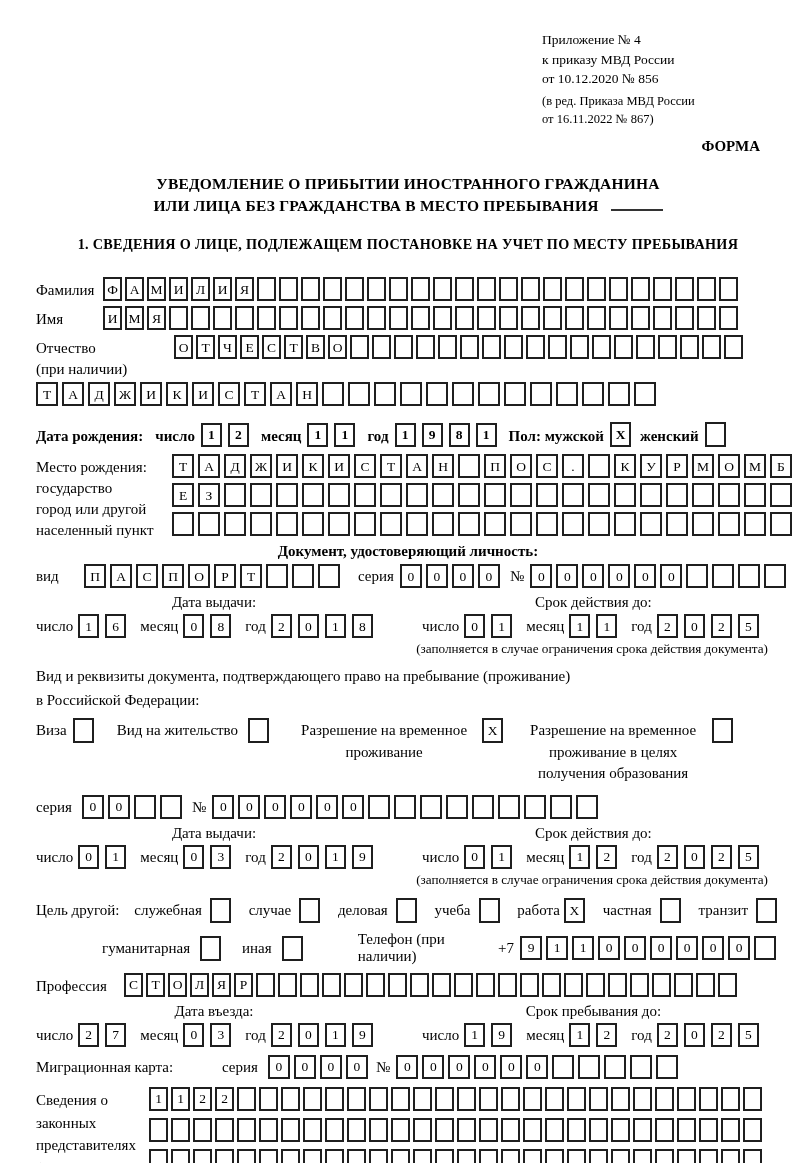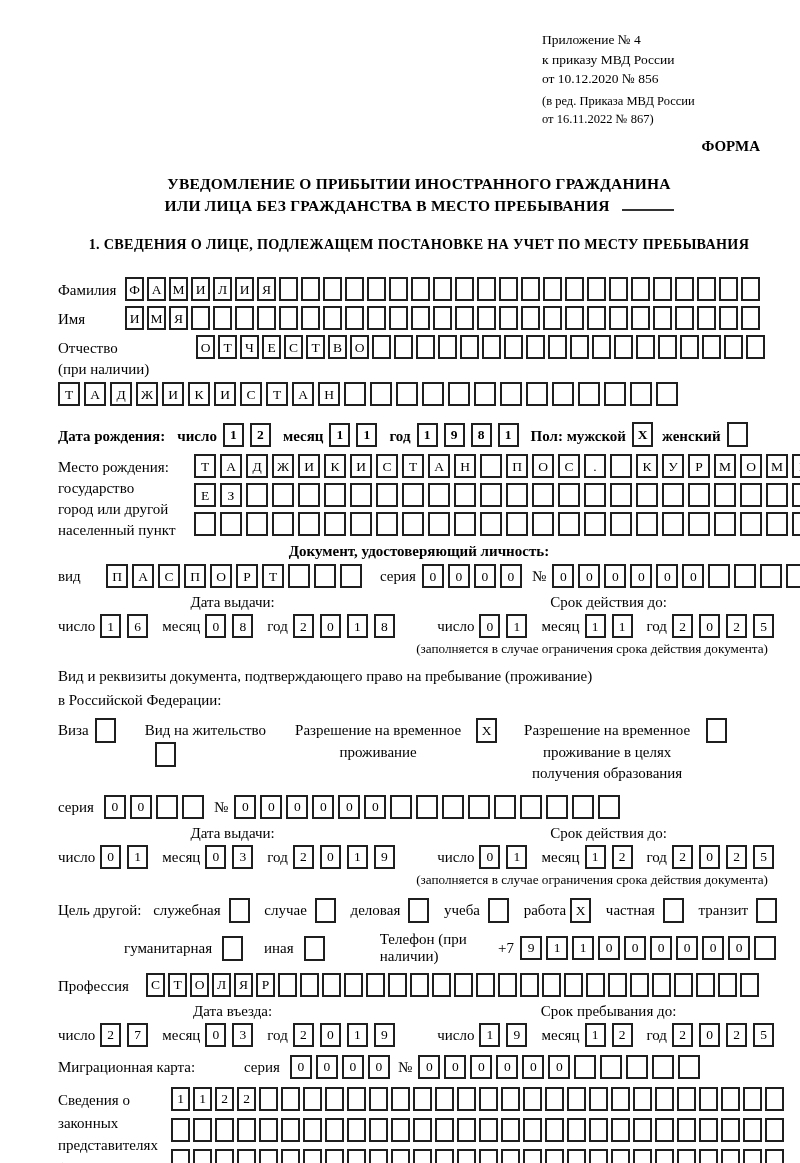--- a/index.html
+++ b/index.html
@@ -1,18 +1,18 @@
 <!DOCTYPE html>
 <html><head>
 <meta charset="utf-8">
 <style>
   html,body{margin:0;padding:0;background:#fff;}
   body{width:800px;height:1163px;overflow:hidden;color:#000;
        font-family:"Liberation Serif","DejaVu Serif",serif;font-size:15px;}
-  .page{box-sizing:border-box;width:800px;height:832px;padding:30px 20px 0 58px;}
+  .page{box-sizing:border-box;width:800px;height:832px;padding:30px 20px 0 36px;}
 
   
   .hdr{width:212px;margin-left:auto;margin-right:26px;line-height:1.45;font-size:13.5px;}
   .hdr .rev{font-size:12.5px;margin-top:3px;line-height:1.45;}
   .forma{text-align:right;margin:10px 20px 0 0;font-weight:bold;font-size:15px;}
 
   .title{ text-align:center;font-weight:bold;font-size:15.5px;line-height:1.4;margin-top:18px;letter-spacing:.2px;}
   .blank-line{display:inline-block;width:52px;border-bottom:2px solid #333;margin-left:12px;vertical-align:baseline;}
   .sect{ text-align:center;font-weight:bold;font-size:14.2px;margin-top:20px;letter-spacing:.3px;}
 
@@ -439,21 +439,21 @@
     <div>в Российской Федерации:</div>
   </div>
 
   <div class="opts">
     <div class="opt">
       <span class="optlbl">Виза</span>
       <span class="cells chk" style="margin-left:6px;">
           <span class="cell"></span>
         </span>
     </div>
-    <div class="opt" style="margin-left:26px;flex-direction:column;">
+    <div class="opt" style="margin-left:20px;">
       <span class="optlbl">Вид на жительство</span>
       <span class="cells chk">
           <span class="cell"></span>
         </span>
     </div>
     <div class="opt" style="margin-left:24px;">
       <span class="optlbl" style="width:176px;">
         <div>Разрешение на временное</div>
         <div>проживание</div>
       </span>

